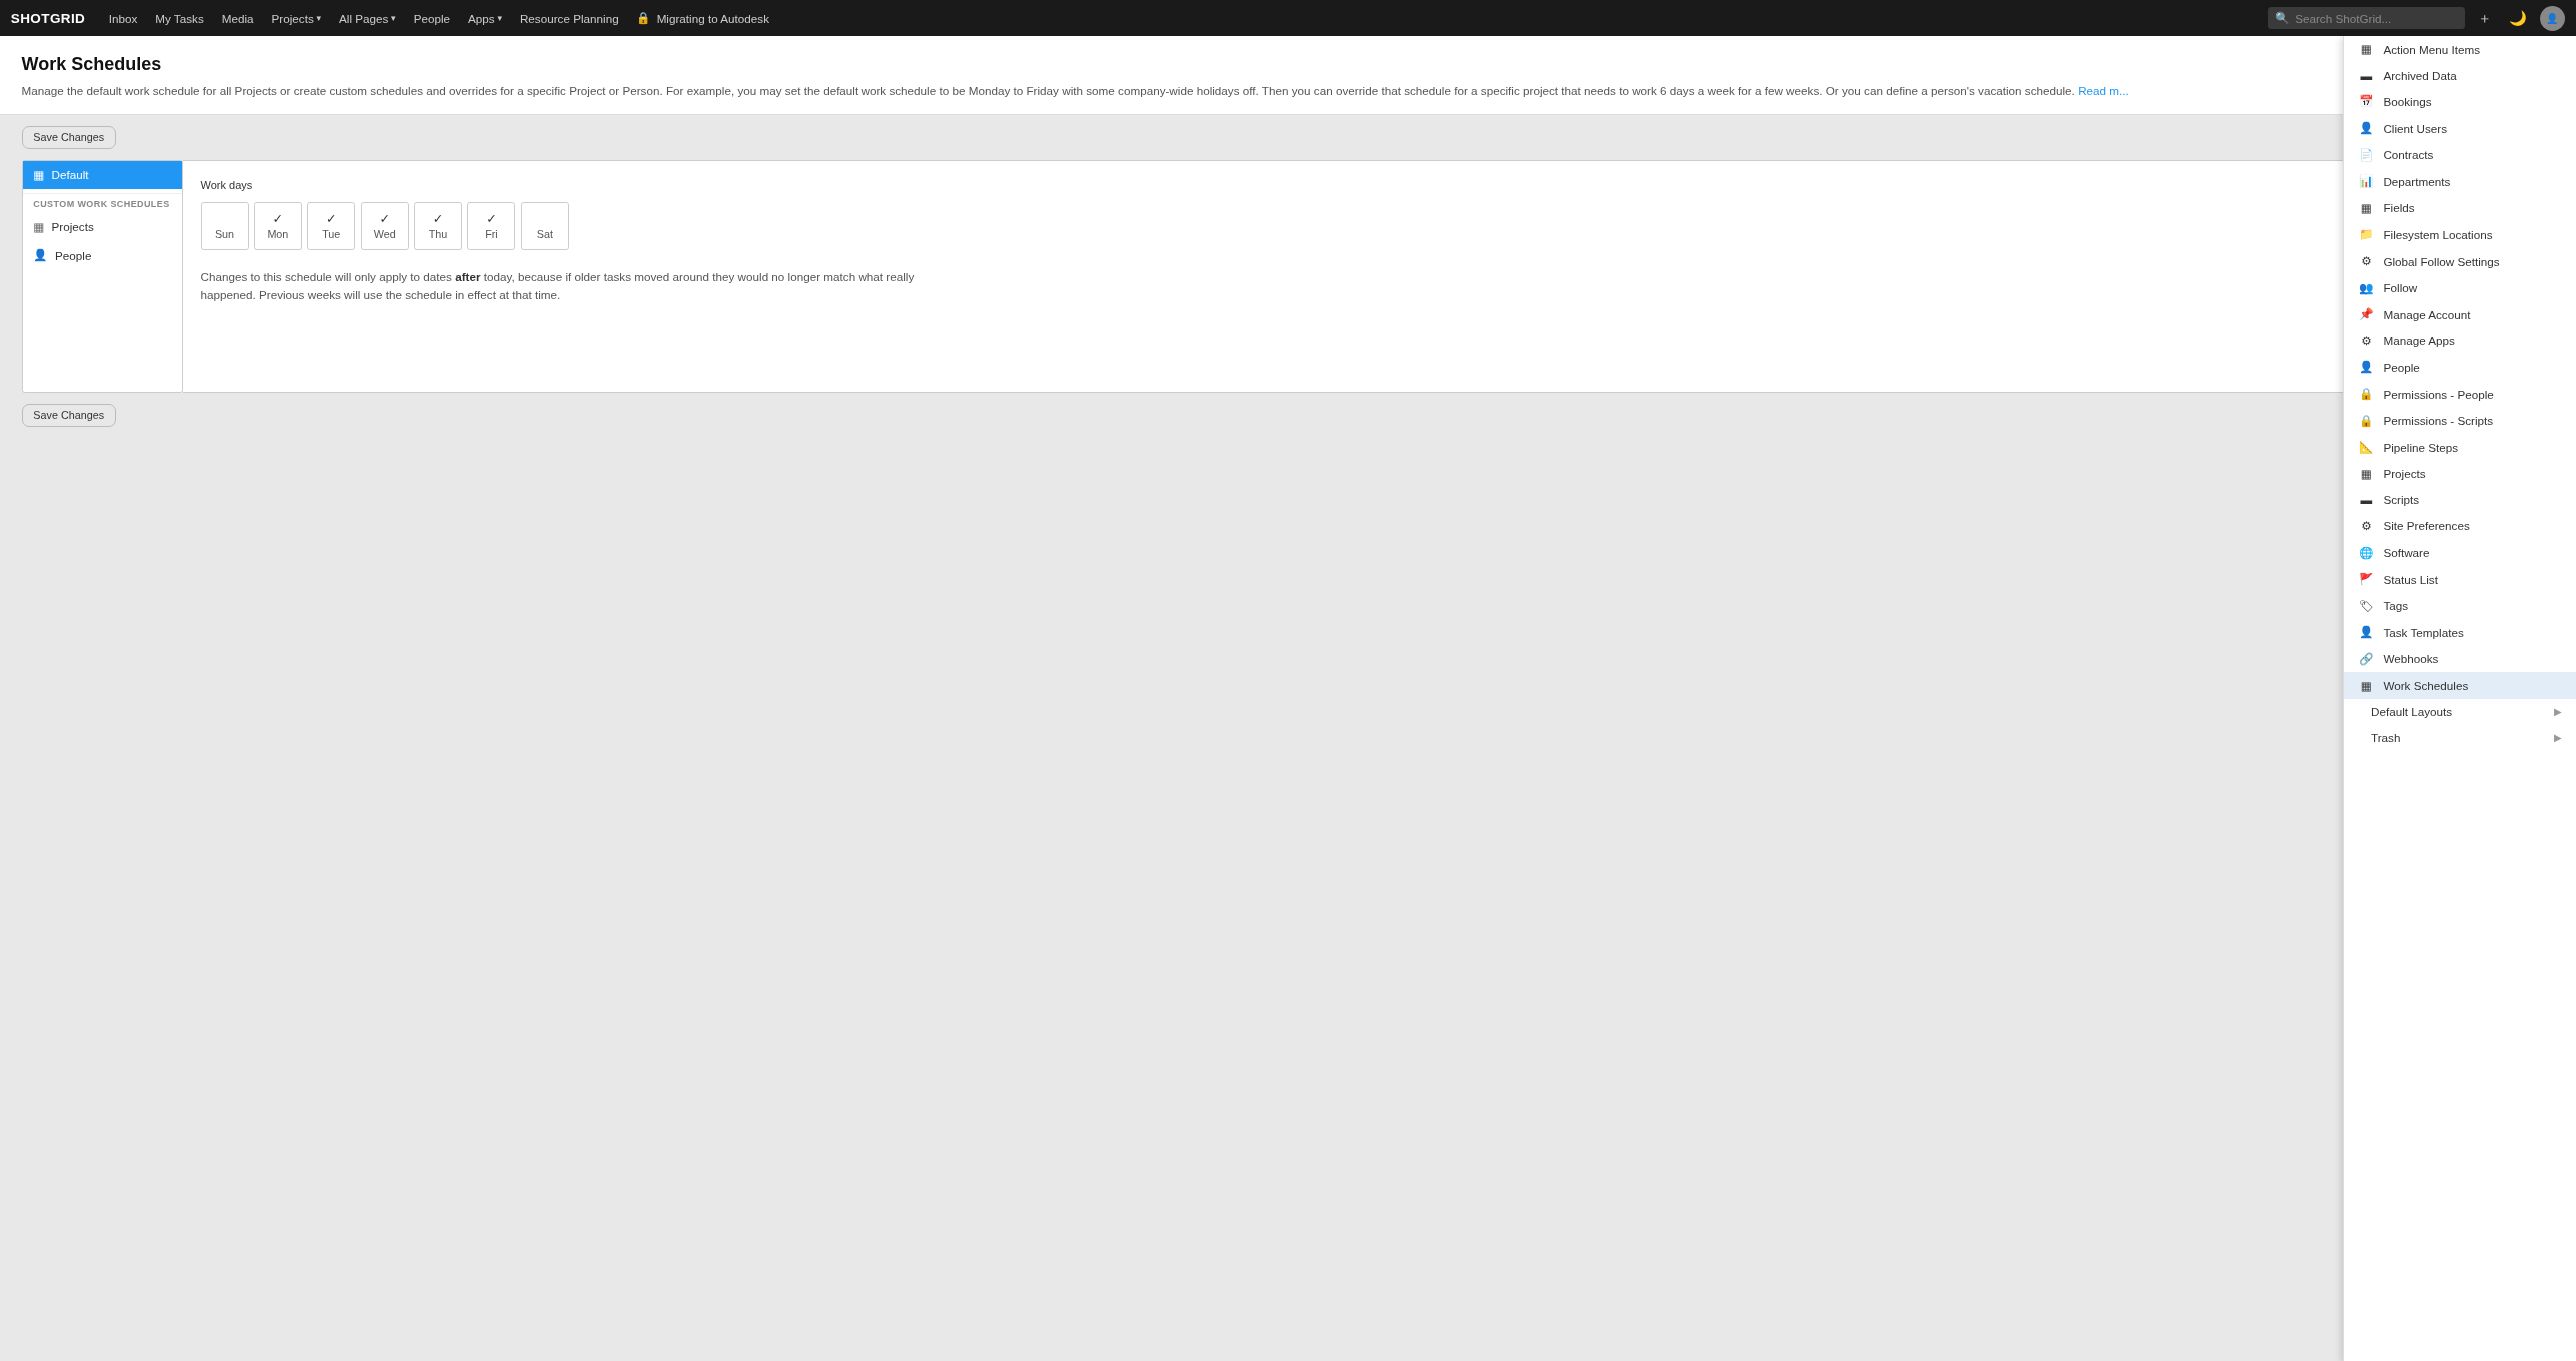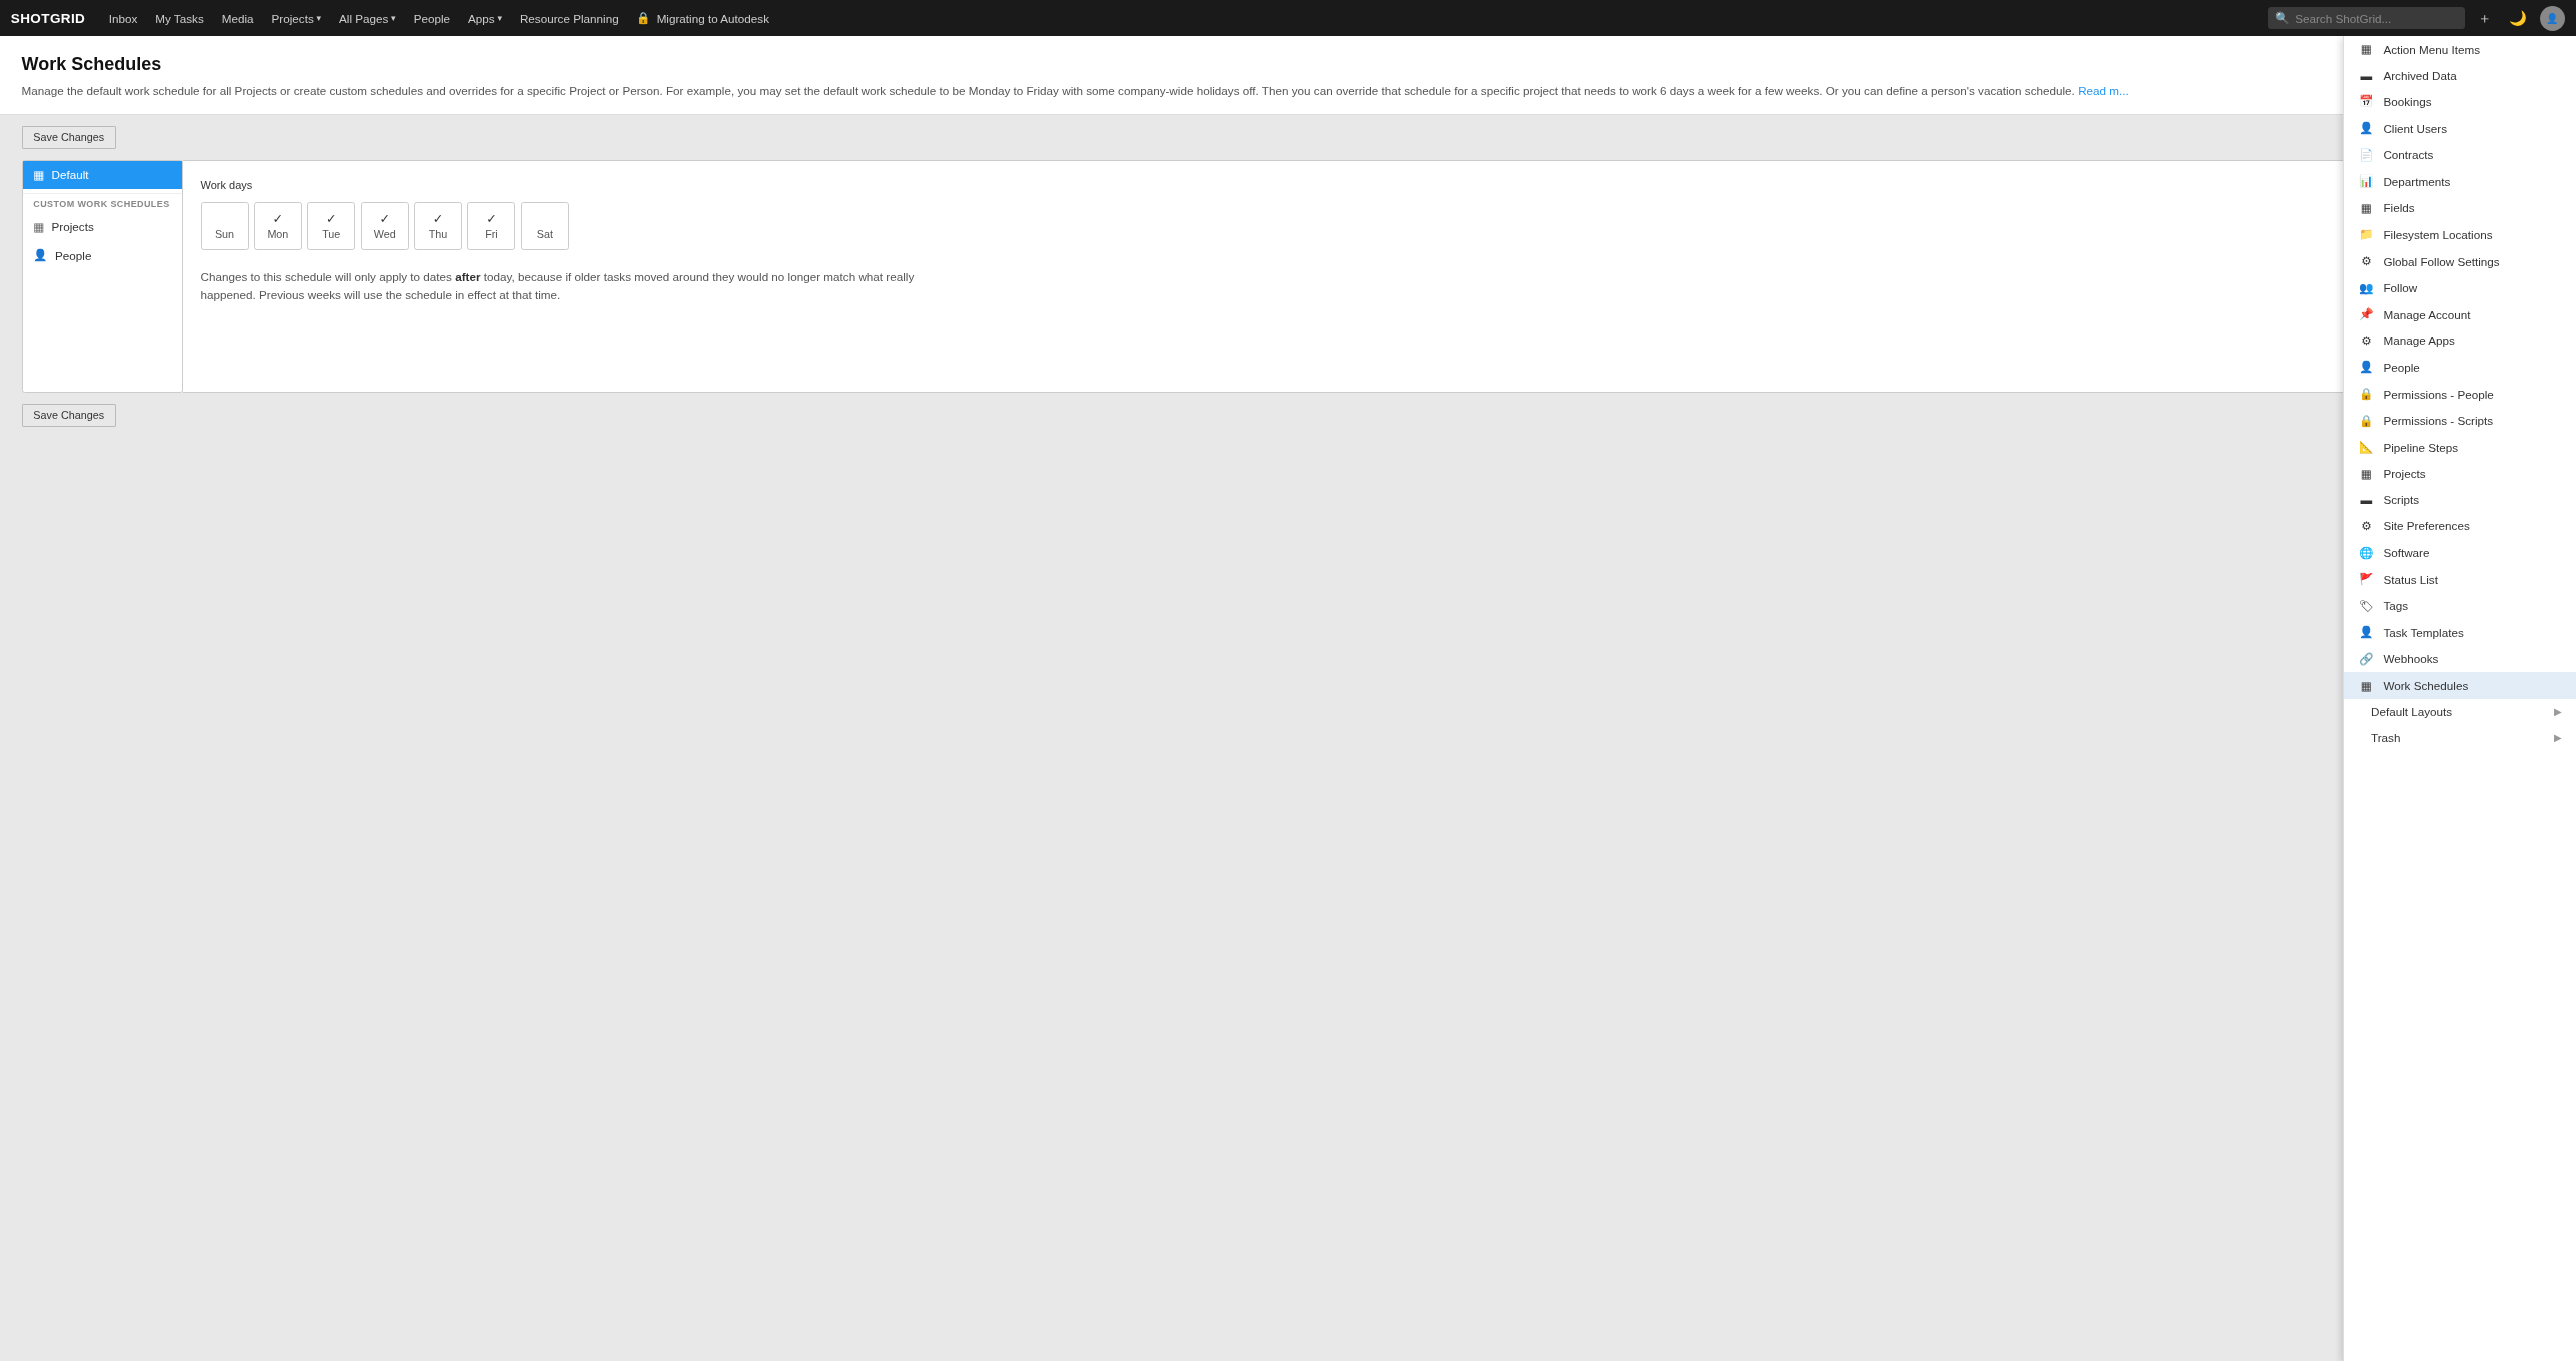--- a/index.html
+++ b/index.html
@@ -23,21 +23,21 @@
     
     .main-layout { display: flex; height: calc(100vh - 36px); }
 
     
     .page-content { flex: 1; background: #e8e8e8; padding: 0; overflow: auto; }
     .page-header { background: white; padding: 18px 21.5px 14.4px; border-bottom: 0.9px solid #ddd; }
     .page-title { font-size: 18px; font-weight: 600; color: #111; margin-bottom: 7.2px; }
     .page-description { font-size: 11.7px; color: #555; line-height: 1.5; }
     .page-description a { color: #2196f3; text-decoration: none; }
     .page-actions-top { padding: 10.8px 21.5px; background: #e8e8e8; }
-    .btn-save { background: #e8e8e8; border: 0.9px solid #bbb; color: #333; padding: 4.5px 10.8px; border-radius: 1px; cursor: pointer; font-size: 10.8px; }
+    .btn-save { background: #e8e8e8; border: 0.9px solid #bbb; color: #333; padding: 4.5px 10.8px; border-radius: 7px; cursor: pointer; font-size: 10.8px; }
 
     
     .schedule-area { display: flex; gap: 0; padding: 0 21.5px; }
     .schedule-sidebar { width: 161px; background: white; border: 0.9px solid #ccc; border-radius: 2.7px; min-height: 233px; }
     .schedule-sidebar-item { padding: 7.2px 10.8px; display: flex; align-items: center; gap: 7.2px; cursor: pointer; font-size: 11.7px; }
     .schedule-sidebar-item.active { background: #2196f3; color: white; }
     .schedule-sidebar-item.active .item-icon { color: white; }
     .schedule-sidebar-section { padding: 5.4px 10.8px 3.6px; font-size: 9px; font-weight: 600; color: #888; letter-spacing: 0.4px; border-top: 0.9px solid #eee; margin-top: 3.6px; }
     .item-icon { font-size: 11.7px; color: #666; }
 

